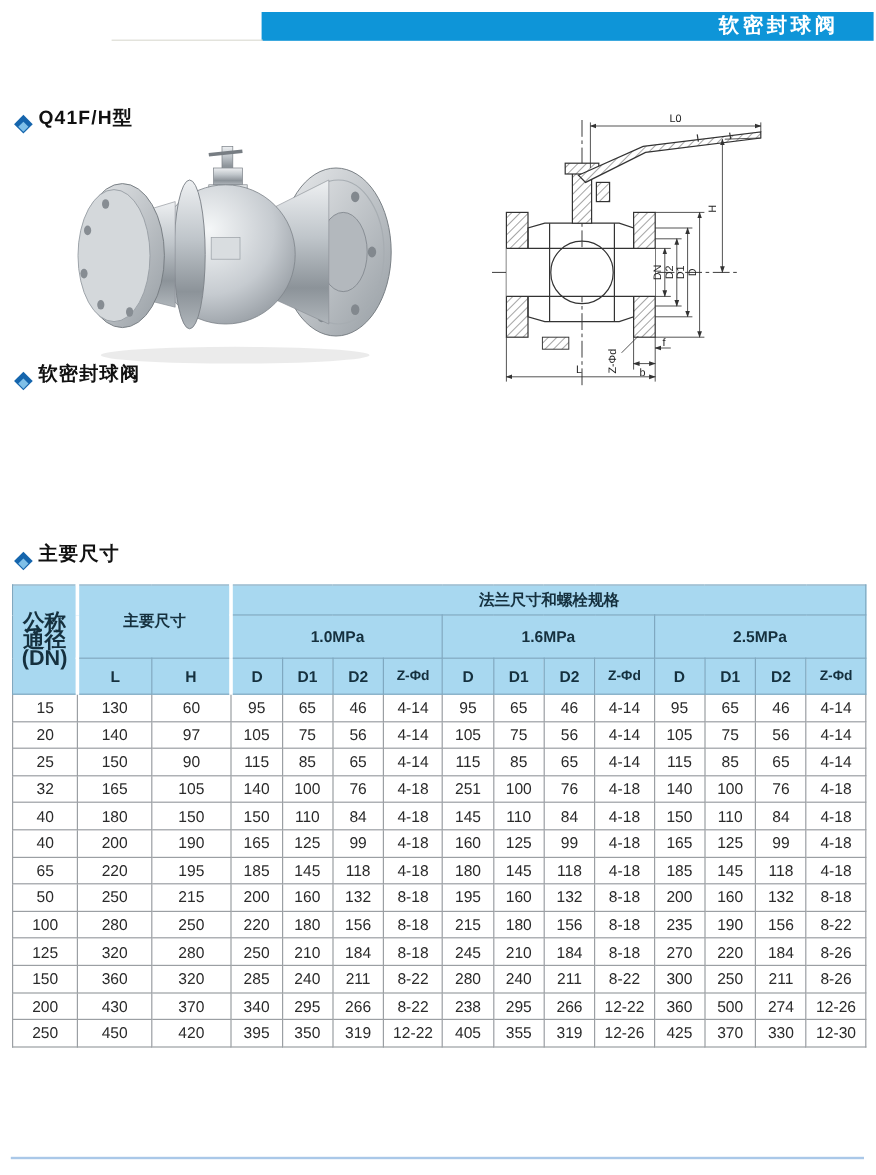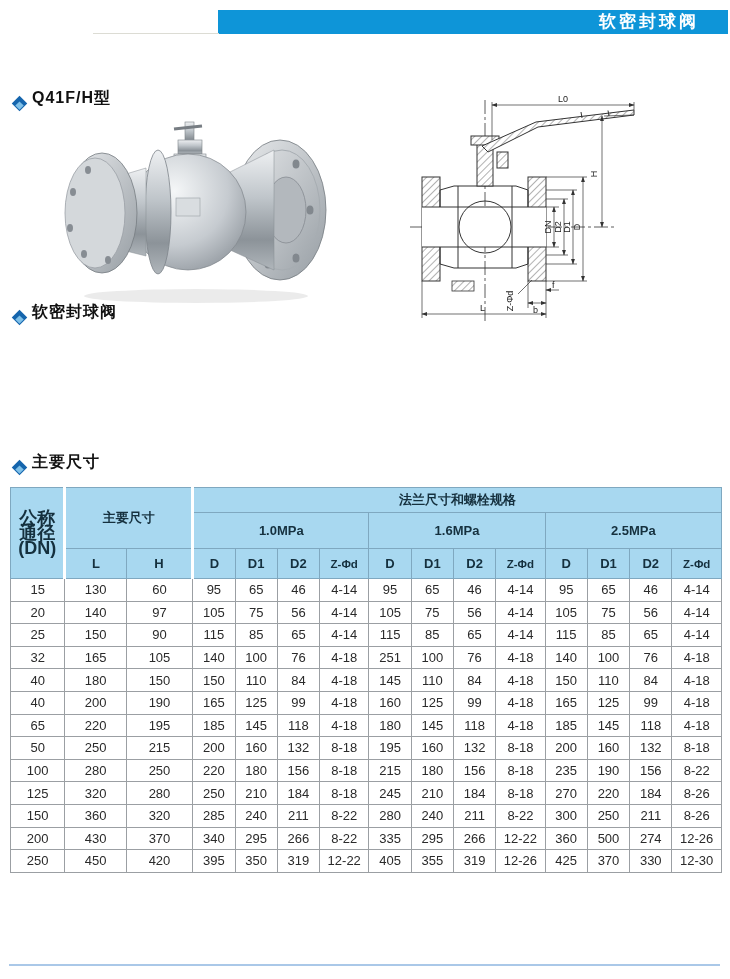--- a/index.html
+++ b/index.html
@@ -427,21 +427,21 @@
           <td>8-26</td>
         </tr>
         <tr>
           <td>200</td>
           <td>430</td>
           <td>370</td>
           <td>340</td>
           <td>295</td>
           <td>266</td>
           <td>8-22</td>
-          <td>335</td>
+          <td>238</td>
           <td>295</td>
           <td>266</td>
           <td>12-22</td>
           <td>360</td>
           <td>500</td>
           <td>274</td>
           <td>12-26</td>
         </tr>
         <tr>
           <td>250</td>

